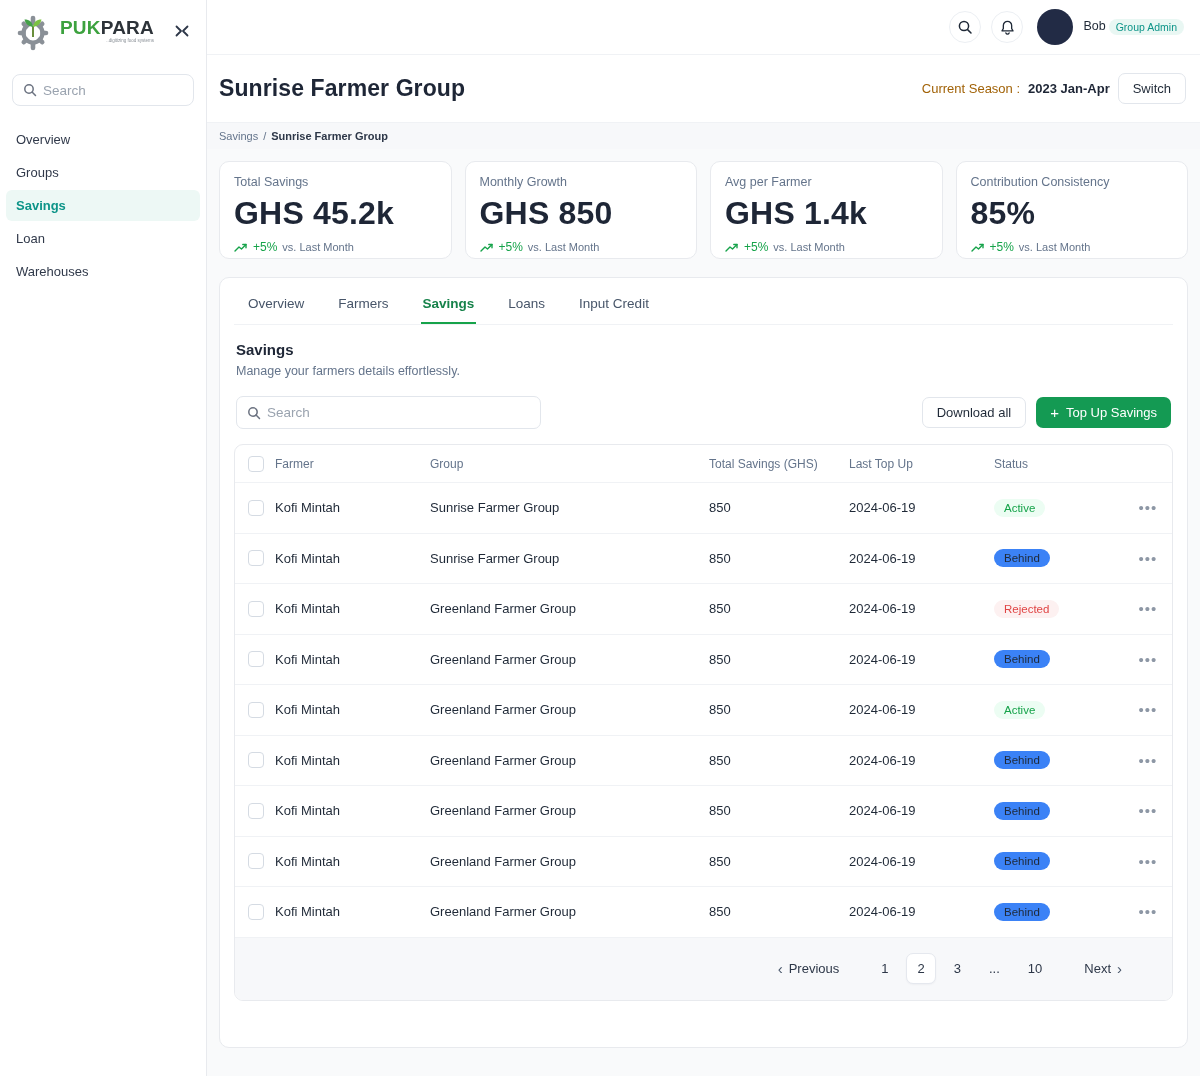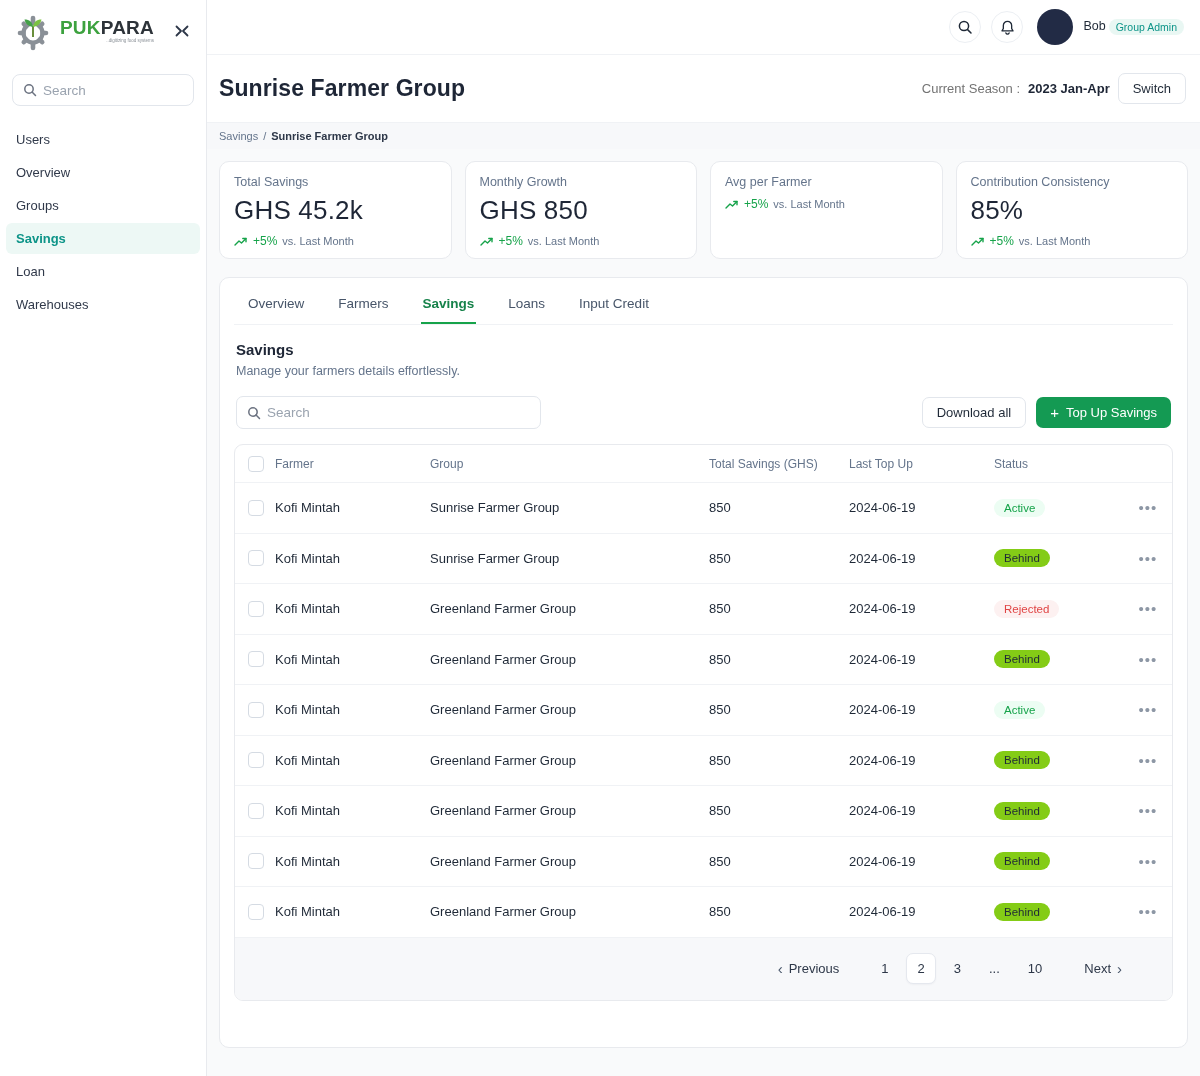--- a/index.html
+++ b/index.html
@@ -35,33 +35,33 @@
   .icon-circle { width:32px; height:32px; border:1px solid #eceff3; border-radius:50%;
     display:flex; align-items:center; justify-content:center; cursor:pointer; background:#fff; }
   .avatar { width:36px; height:36px; border-radius:50%; background:#222b45; margin-left:4px; }
   .user-meta { display:flex; flex-direction:row; align-items:flex-start; gap:3px; }
   .user-name { font-size:12.5px; color:#1f2937; }
   .user-role { font-size:10.5px; color:#0d9488; background:#e9f7f3; padding:2px 7px; border-radius:999px; }
 
   .title-row { background:#fff; display:flex; align-items:center; padding:18px 14px 18px 12px; }
   .page-title { font-size:23px; font-weight:700; color:#1e2636; letter-spacing:.1px; }
   .season { margin-left:auto; display:flex; align-items:center; gap:8px; }
-  .season-label { font-size:13px; color:#737373; }
+  .season-label { font-size:13px; color:#a16207; }
   .season-value { font-size:13px; font-weight:700; color:#1e2636;text-align:center; }
   .btn-outline { font-size:13px; color:#1f2937; background:#fff; border:1px solid #e2e6ec;
     border-radius:7px; padding:7px 14px; cursor:pointer; font-family:"Liberation Sans", sans-serif; }
   .breadcrumb { background:#f7f8fa; border-top:1px solid #f0f2f5; padding:7px 12px; font-size:11px;
     color:#64748b; display:flex; gap:5px; align-items:center; }
   .breadcrumb .crumb-last { color:#2d3748; font-weight:700; }
 
   .content { padding:12px; flex:1; }
   .stats-row { display:flex; gap:13px; }
   .stat-card { flex:1; background:#fff; border:1px solid #e8eaee; border-radius:10px; padding:13px 14px; height:98px; }
   .stat-label { font-size:12.5px; color:#64748b; }
-  .stat-value { font-size:26px; font-weight:400; color:#1e2636; margin-top:6px; letter-spacing:.2px; }
+  .stat-value { font-size:32px; font-weight:700; color:#1e2636; margin-top:6px; letter-spacing:.2px; }
   .stat-delta { display:flex; align-items:center; gap:5px; margin-top:8px; }
   .delta-pct { font-size:12px; color:#16a34a; }
   .delta-note { font-size:11px; color:#64748b; }
 
   .big-card { background:#fff; border:1px solid #e8eaee; border-radius:10px; margin-top:18px; padding:4px 14px 0 14px; }
   .tabs { display:flex; gap:30px; border-bottom:1px solid #f0f2f5; padding:0 12px; }
   .tab { font-size:13.5px; color:#475569; padding:14px 2px 11px 2px; cursor:pointer; border-bottom:2px solid transparent; }
   .tab.active { color:#16824a; font-weight:700; border-bottom-color:#16a34a; }
   .section-head { margin:16px 2px 0 2px; }
   .section-title { font-size:15px; font-weight:700; color:#1e2636; }
@@ -76,21 +76,21 @@
 
   .table-wrap { border:1px solid #e8eaee; border-radius:9px; margin-top:15px; overflow:hidden; }
   .trow { display:grid; grid-template-columns:40px 155px 1fr 140px 145px 130px 48px; align-items:center; }
   .thead { height:37px; color:#64748b; font-size:12px; }
   .tbody-row { height:50.5px; border-top:1px solid #f0f2f5; font-size:13px; color:#1f2937; background:#fff; }
   .cell { padding-right:26px; }
   .cb { width:16px; height:16px; border:1px solid #d5dbe3; border-radius:4px; background:#fff;
     display:inline-block; margin-left:13px; cursor:pointer; }
   .badge { display:inline-block; font-size:11.5px; padding:3px 10px; border-radius:999px; font-weight:500; }
   .badge.v-active { color:#16a34a; background:#ecfdf3; }
-  .badge.v-behind { color:#1f2937; background:#84cc16; }
+  .badge.v-behind { color:#1f2937; background:#3b82f6; }
   .badge.v-rejected { color:#e04444; background:#fdf1f1; }
   .dots { color:#8d97a5; font-size:15px; letter-spacing:1px; cursor:pointer; text-align:center; }
 
   .pagination { background:#f7f8fa; border-top:1px solid #f0f2f5; height:63px; display:flex;
     align-items:center; justify-content:flex-end; padding-right:42px; gap:8px; }
   .pg-item { font-size:13px; color:#2d3748; padding:7px 10px; border-radius:7px; cursor:pointer;
     min-width:20px; text-align:center; }
   .pg-item.active { background:#fff; border:1px solid #e5e8ee; box-shadow:0 1px 2px rgba(16,24,40,.04); }
   .pg-nav { display:flex; align-items:center; gap:6px; font-size:13px; color:#2d3748; cursor:pointer; padding:7px 8px; }
   .pg-chev { font-size:15px; color:#475569; line-height:1; }
@@ -141,21 +141,20 @@
         <svg width="14" height="14" viewBox="0 0 14 14" fill="none" stroke="#6b7280" stroke-width="1.5" stroke-linecap="round">
           <circle cx="6" cy="6" r="4.2"></circle>
             <line x1="9.3" y1="9.3" x2="12.5" y2="12.5"></line>
         </svg>
       </span>
       <input type="text" placeholder="Search" style="">
     </div>
 
     <nav class="nav">
 
-        <a class="nav-item">Users</a>
 
         <a class="nav-item">Overview</a>
 
         <a class="nav-item">Groups</a>
 
         <a class="nav-item active">Savings</a>
 
         <a class="nav-item">Loan</a>
 
         <a class="nav-item">Warehouses</a>
@@ -232,20 +231,21 @@
                   <polyline points="8.8,2.5 12,2.5 12,5.7"></polyline>
                 </svg>
               </span>
               <span class="delta-pct">+5%</span>
               <span class="delta-note">vs. Last Month</span>
             </div>
           </div>
 
           <div class="stat-card">
             <div class="stat-label">Avg per Farmer</div>
+            <div class="stat-value">GHS 1.4k</div>
             <div class="stat-delta">
               <span>
                 <svg width="14" height="11" viewBox="0 0 14 11" fill="none" stroke="#16a34a" stroke-width="1.4" stroke-linecap="round" stroke-linejoin="round">
                   <polyline points="1,9 5,5 7.5,7 12,2.5"></polyline>
                   <polyline points="8.8,2.5 12,2.5 12,5.7"></polyline>
                 </svg>
               </span>
               <span class="delta-pct">+5%</span>
               <span class="delta-note">vs. Last Month</span>
             </div>

